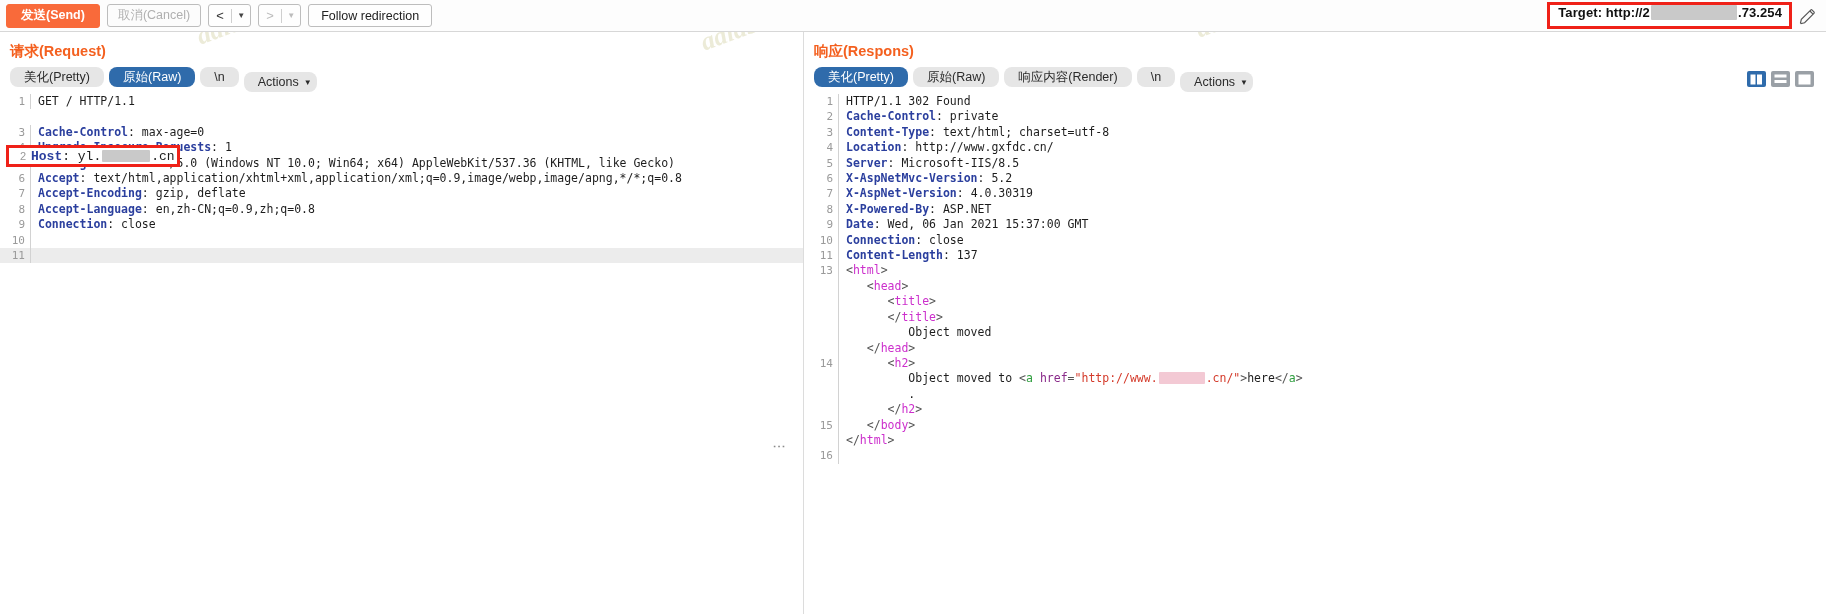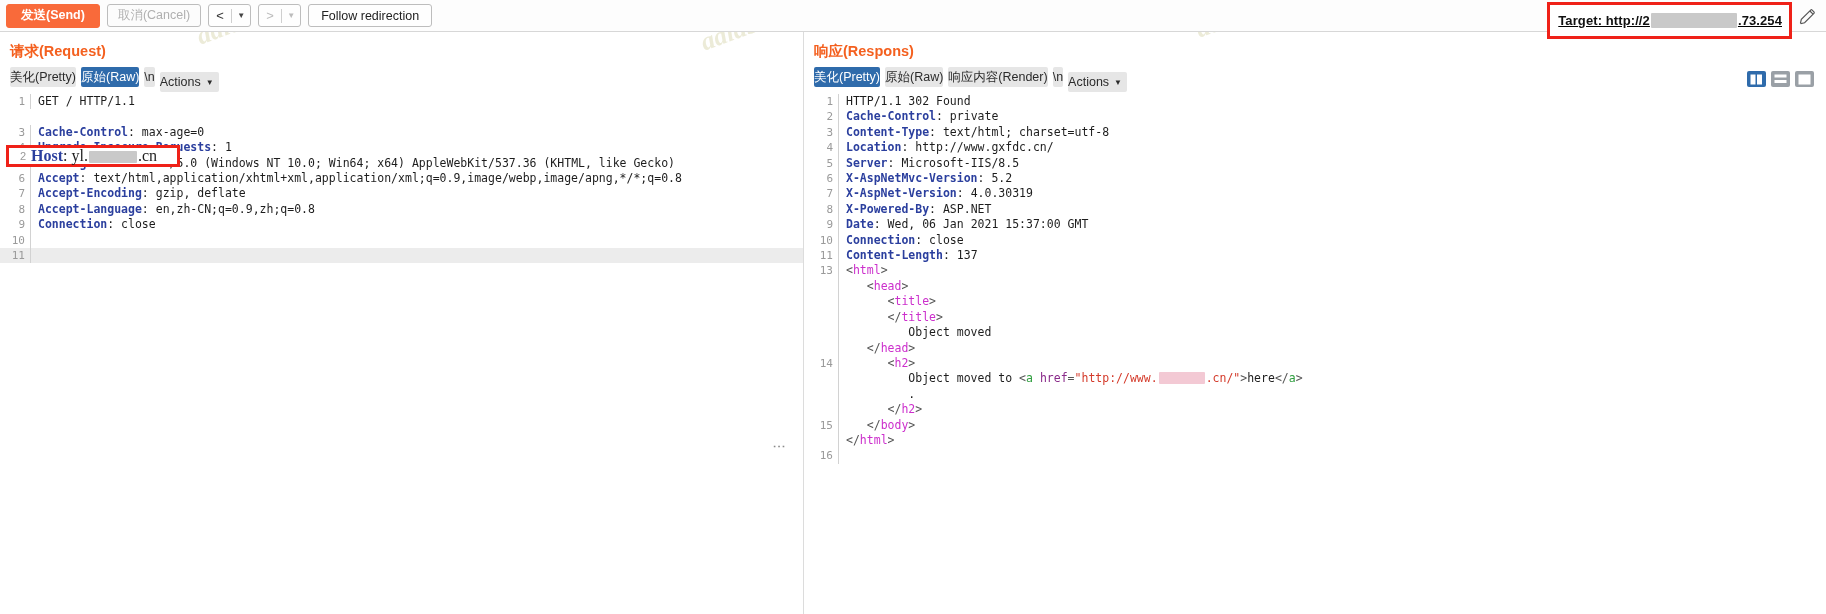--- a/index.html
+++ b/index.html
@@ -83,27 +83,26 @@
     width: 18px; height:100%;
     display:flex; align-items:center; justify-content:center;
     font-size: 8px; color:#444; cursor:pointer;
   }
   .btn.follow { padding: 0 12px; }
 
   
   #target-wrap {
     position: absolute;
     right: 34px; top: 2px;
-    display: flex; align-items: center;
+    display: flex; align-items: flex-start;
     border: 3px solid #ef2118;
     background: #ffffff;
-    height: 37px;
+    height: 27px;
     padding: 0 7px 0 8px;
     z-index: 6;
-    text-decoration: underline;
   }
   #target-wrap .tl {
     font-size: 13px; font-weight: bold; color: #111;
     white-space: nowrap; letter-spacing: .1px;
   }
   .redact {
     display: inline-block;
     vertical-align: -2px;
     background: #c9c9c9;
     border-radius: 1px;
@@ -132,23 +131,23 @@
 
   .tabrow {
     display: flex; align-items: center;
     padding: 7px 0 0 10px;
     height: 29px;
   }
   .tab {
     height: 20px;
     display: inline-flex; align-items: center;
     font-size: 12.5px;
-    padding: 0 0;
+    padding: 0 14px;
     margin-right: 5px;
-    border-radius: 2px;
+    border-radius: 8px;
     background: #e6e6e6;
     color: #2b2b2b;
     white-space: nowrap;
     cursor: pointer;
   }
   .tab.active { background: #2f6bab; color: #fff; }
   .tab.dropdown { background: #e6e6e6; padding-right: 5px; margin-top: 10px; }
   .tab .caret { font-size: 8px; margin-left: 5px; }
 
   
@@ -193,21 +192,21 @@
   #host-hl {
     position: absolute;
     left: 6px; top: 113px;
     width: 174px; height: 22px;
     border: 3px solid #ef2118;
     background: #fff;
     z-index: 3;
     display: flex; align-items: center;
   }
   #host-hl .gut { width: 22px; min-width:22px; padding-right:5px; }
-  #host-hl .txt { font-family:Liberation Serif, serif; font-size: 16px; }
+  #host-hl .txt { font-family:Liberation Mono, monospace; font-size: 13px; }
 
   
   .viewbtns { position: absolute; right: 12px; top: 39px; display: flex; gap: 5px; z-index: 5; }
   .vb { width: 19px; height: 16px; border-radius: 2px; display:flex; align-items:center; justify-content:center; cursor:pointer; }
   .vb.sel { background: #2f6bab; }
   .vb.un  { background: #9aa0a6; }
 
   
   #dots {
     position: absolute;

